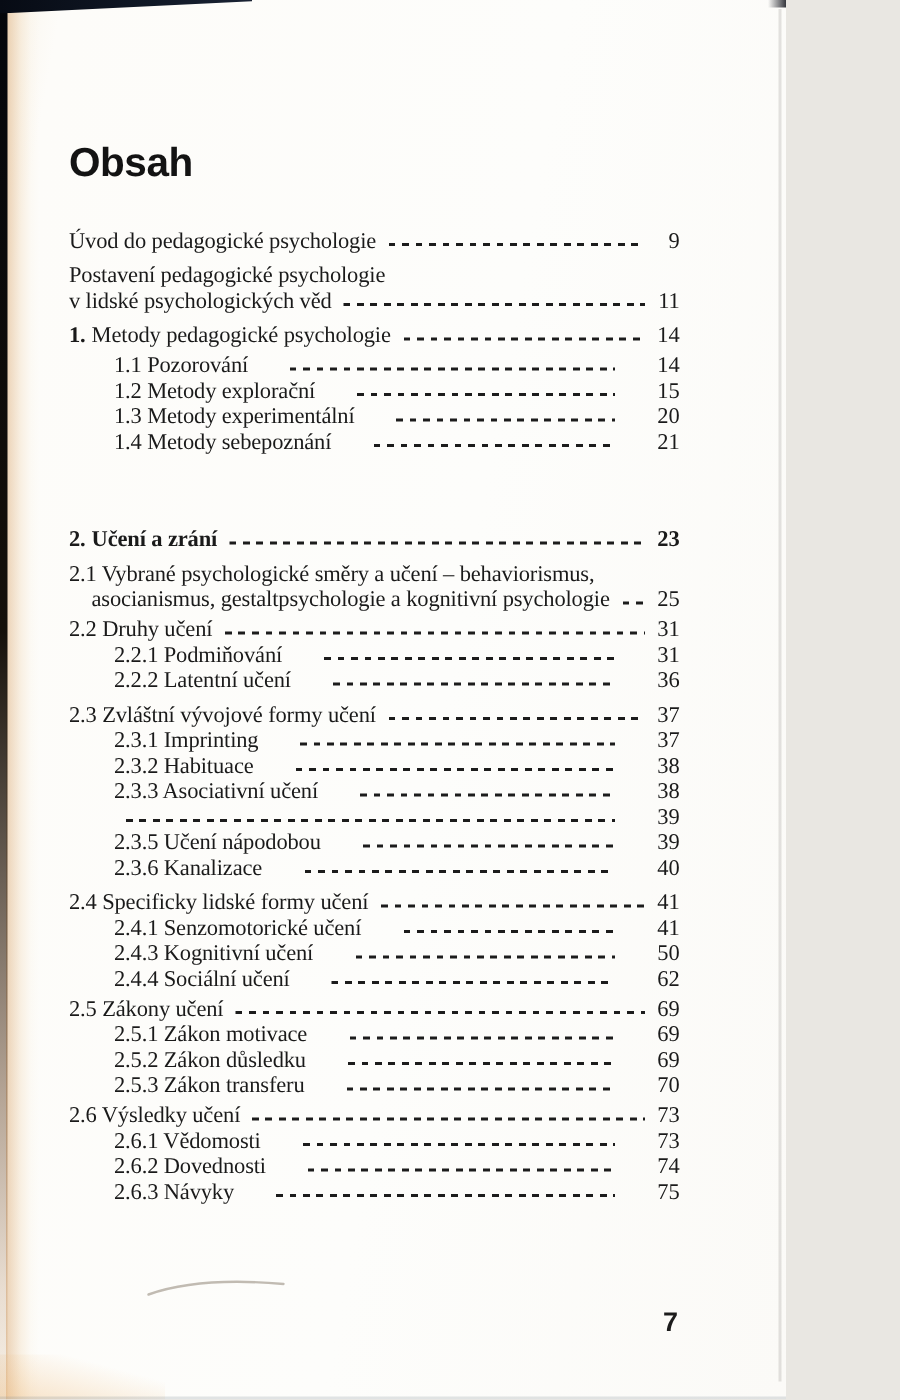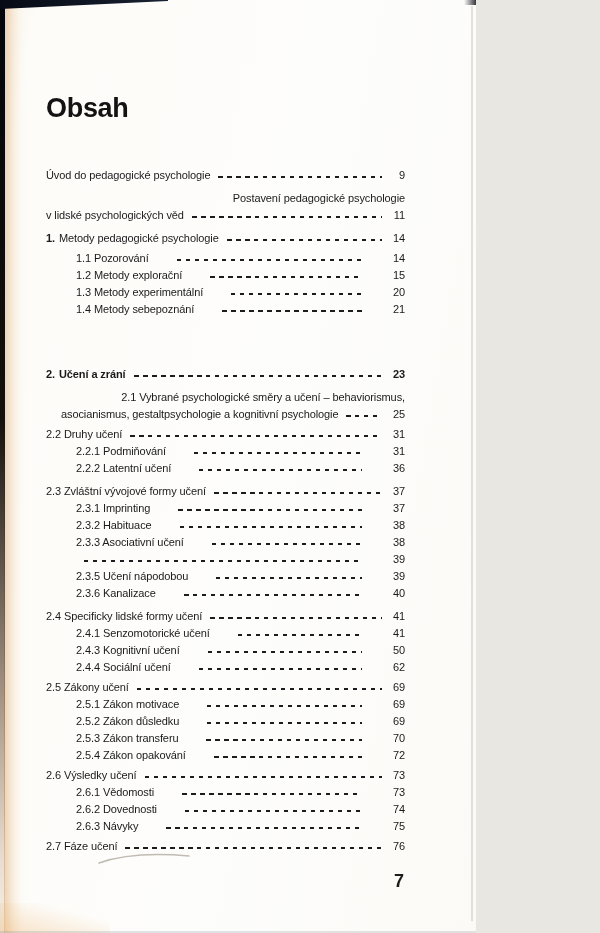--- a/index.html
+++ b/index.html
@@ -2,21 +2,21 @@
 <html lang="cs"><head>
 <meta charset="utf-8">
 <style>
   html, body { margin:0; padding:0; }
   body {
     width:600px; height:933px; overflow:hidden;
     background:#e9e7e2;
     font-family:"Liberation Sans", sans-serif;
   }
   .scan {
-    position:relative; width:476px; height:933px;
+    position:relative; width:524px; height:933px;
     background: linear-gradient(100deg, #f9f4ea 0%, #fdfcf9 6%, #fdfdfb 55%, #fbfaf7 100%);
   }
   
   .edge-left {
     position:absolute; left:0; top:0; bottom:0; width:5px; z-index:3;
     background: linear-gradient(to bottom, #04060b 0%, #15100a 45%, rgba(90,55,25,.45) 78%, rgba(150,95,45,.2) 92%, rgba(200,150,90,.12) 100%);
   }
   .edge-left-band {
     position:absolute; left:4px; top:0; bottom:0; width:22px; z-index:2;
     background: linear-gradient(to right, rgba(214,158,98,.45), rgba(236,203,160,.26) 45%, rgba(246,230,205,.12) 75%, rgba(255,255,255,0));
@@ -41,28 +41,28 @@
   .edge-bottom {
     position:absolute; left:0; right:0; bottom:0; height:2px; z-index:3;
     background: rgba(140,150,160,.25);
   }
   
   .title {
     position:absolute; left:46px; top:93px; margin:0; z-index:5;
     font-size:27px; line-height:30px; font-weight:700; letter-spacing:-0.3px; color:#131313;
   }
   .toc {
-    position:absolute; left:46px; right:71px; top:167px; z-index:5;
-    font-size:11px; line-height:17px; letter-spacing:-0.1px; color:#1a1a1a;
+    position:absolute; left:46px; right:71px; top:153px; z-index:5;
+    font-size:15px; line-height:17px; letter-spacing:-0.1px; color:#1a1a1a;font-family:Liberation Serif, serif;
   }
   .toc-entry { margin:0; }
   .toc-entry.gap-lg { margin-top:6px; }
   .toc-entry.gap-sm { margin-top:3px; }
   .toc-entry.bold { font-weight:700;margin-top:48px; }
-  .preline { white-space:nowrap;text-align:right; }
+  .preline { white-space:nowrap; }
   .row { display:flex; align-items:stretch; }
   .lv1 .row { padding-left:30px;gap:20px; }
   .cont-indent .row { padding-left:15px; }
   .lbl { white-space:nowrap; flex:0 0 auto; }
   .num { font-weight:700; margin-right:4px; }
   .leader {
     flex:1 1 auto; min-width:10px; margin:0 5px 0 8px;
     background-image: repeating-linear-gradient(to right, #1c1c1c 0px, #1c1c1c 4.5px, rgba(0,0,0,0) 4.5px, rgba(0,0,0,0) 9px);
     background-size:100% 2px; background-repeat:no-repeat; background-position:0 62%;
   }
@@ -296,28 +296,20 @@
     </div>
   </div>
       <div class="toc-entry lv1">
 
     <div class="row">
       <span class="lbl"><span class="txt">2.5.3 Zákon transferu</span></span>
       <span class="leader"></span>
       <span class="pg">70</span>
     </div>
   </div>
-      <div class="toc-entry lv1">
-
-    <div class="row">
-      <span class="lbl"><span class="txt">2.5.4 Zákon opakování</span></span>
-      <span class="leader"></span>
-      <span class="pg">72</span>
-    </div>
-  </div>
       <div class="toc-entry gap-sm">
 
     <div class="row">
       <span class="lbl"><span class="txt">2.6 Výsledky učení</span></span>
       <span class="leader"></span>
       <span class="pg">73</span>
     </div>
   </div>
       <div class="toc-entry lv1">
 
@@ -334,28 +326,20 @@
       <span class="leader"></span>
       <span class="pg">74</span>
     </div>
   </div>
       <div class="toc-entry lv1">
 
     <div class="row">
       <span class="lbl"><span class="txt">2.6.3 Návyky</span></span>
       <span class="leader"></span>
       <span class="pg">75</span>
-    </div>
-  </div>
-      <div class="toc-entry gap-sm">
-
-    <div class="row">
-      <span class="lbl"><span class="txt">2.7 Fáze učení</span></span>
-      <span class="leader"></span>
-      <span class="pg">76</span>
     </div>
   </div>
     </div>
 
   <svg class="smudge" width="100" height="22" viewBox="0 0 100 22">
     <path d="M4 16 Q 38 4 94 9" stroke="#b7b0a6" stroke-width="1.6" fill="none" stroke-linecap="round"></path>
   </svg>
 
   <div class="folio">7</div>
 </div>

